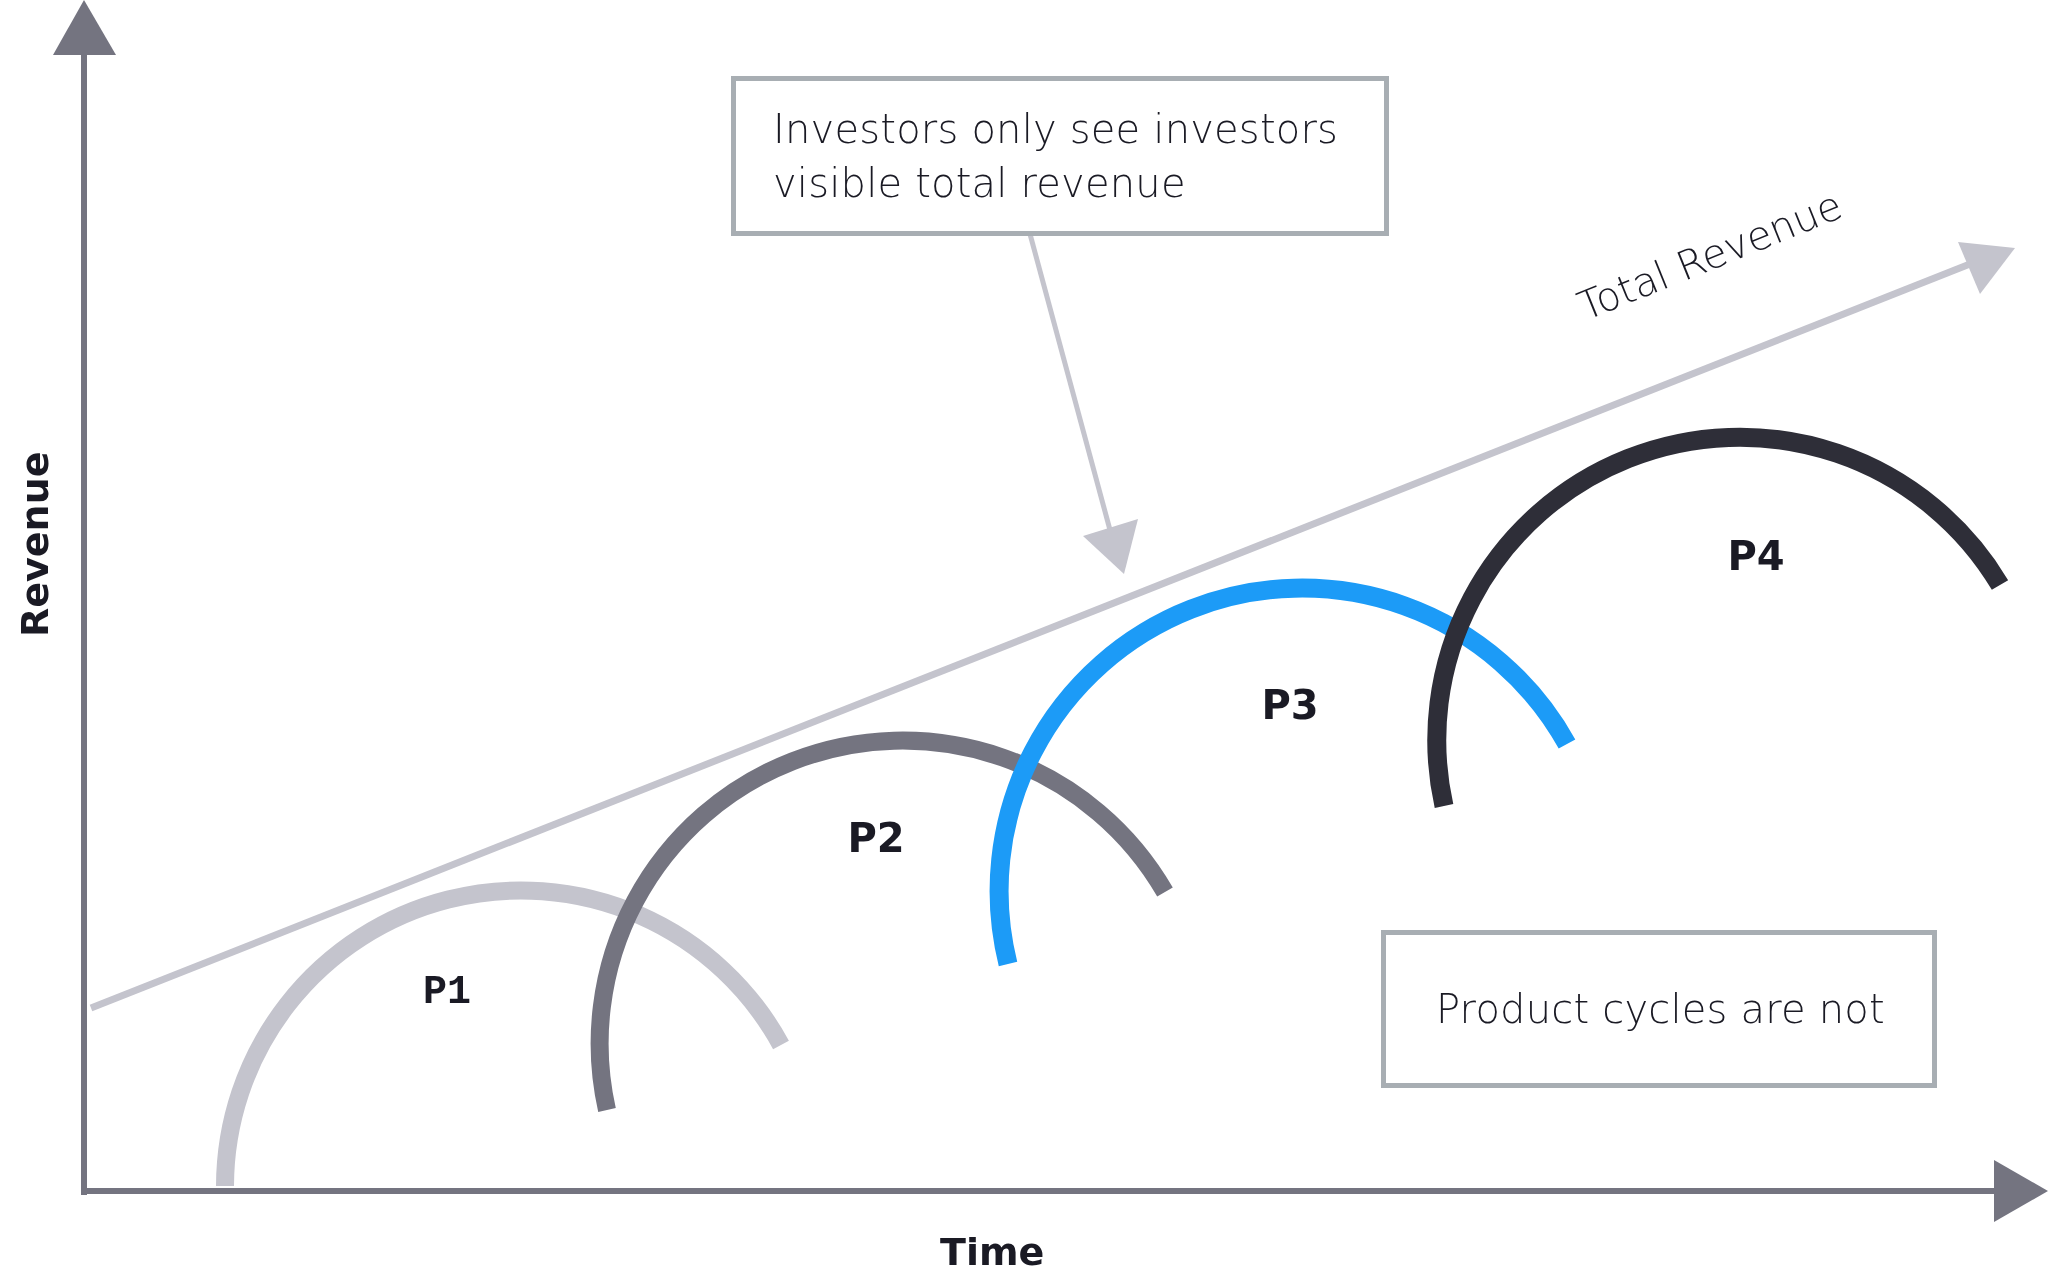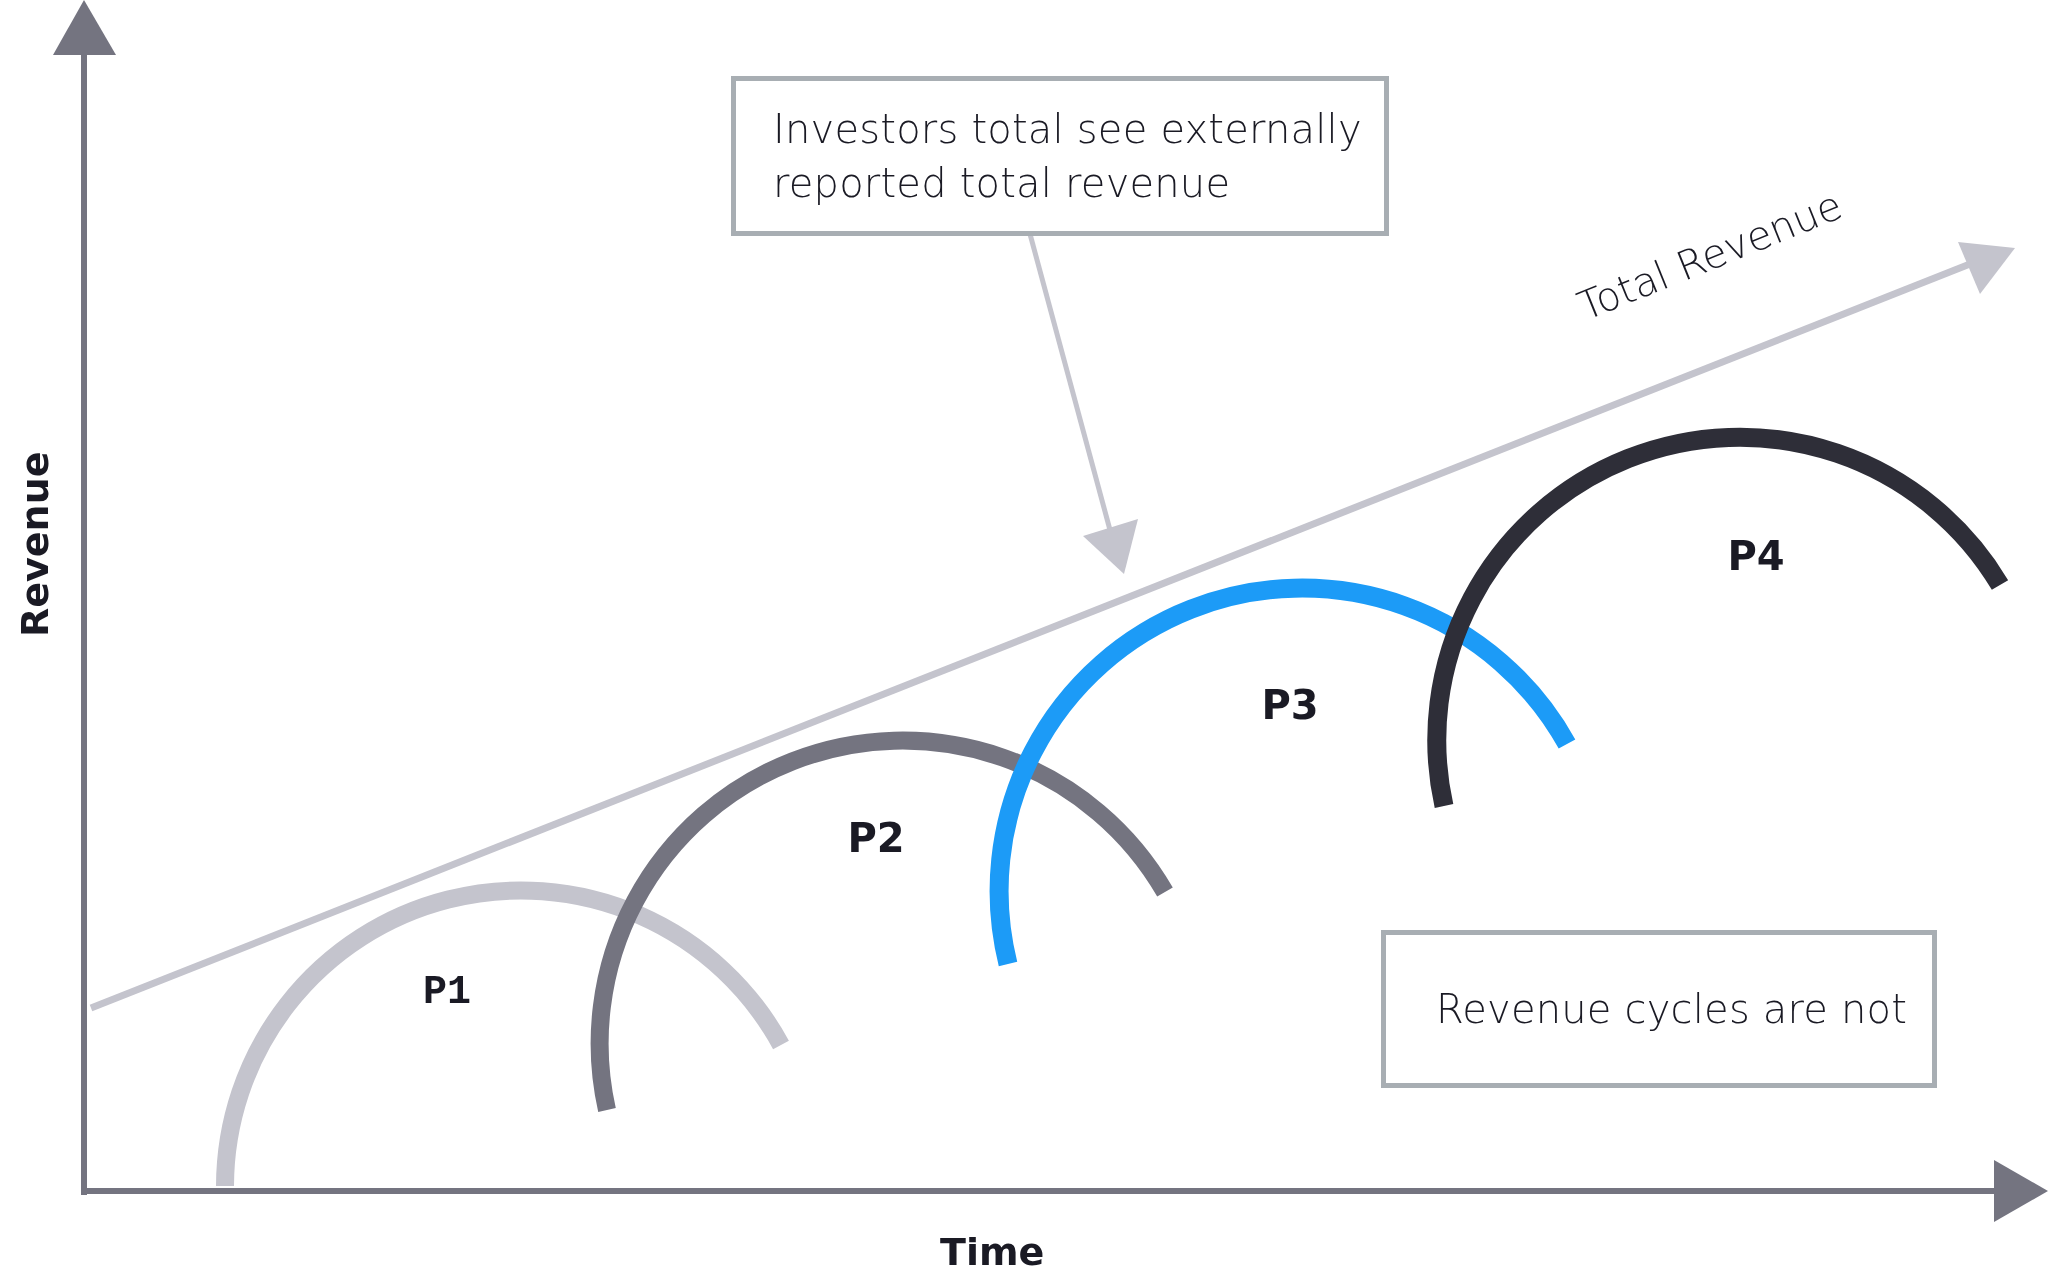--- a/index.html
+++ b/index.html
@@ -49,26 +49,26 @@
     <line x1="1030" y1="234" x2="1110" y2="530" stroke="#c4c4cd" stroke-width="5"></line>
     <polygon points="1124,574 1083,536 1138,519" fill="#c4c4cd"></polygon>
 
     <line x1="84" y1="50" x2="84" y2="1195" stroke="#747480" stroke-width="6"></line>
     <polygon points="84,0 53,55 116,55" fill="#747480"></polygon>
     <line x1="81" y1="1191" x2="1995" y2="1191" stroke="#747480" stroke-width="6"></line>
     <polygon points="2048,1191 1994,1160 1994,1222" fill="#747480"></polygon>
   </svg>
 
   <div id="callout-top" class="callout">
-    <span>Investors total see externally</span>
-    <span>reported total revenue</span>
+    <span>Investors only see investors</span>
+    <span>visible total revenue</span>
   </div>
 
   <div id="callout-bottom" class="callout">
-    <span>Revenue cycles are not</span>
+    <span>Product cycles are not</span>
   </div>
 
   <div id="trend-label">Total Revenue</div>
 
   <div class="cycle-label" style="left:447px; top:992px;font-family:Liberation Mono, monospace;">P1</div>
   <div class="cycle-label" style="left:864px; top:838px;margin-left:12px;">P2</div>
   <div class="cycle-label" style="left:1290px; top:705px;text-align:center;">P3</div>
   <div class="cycle-label" style="left:1756px; top:556px;text-align:center;">P4</div>
 
   <div id="xlabel" class="axis-label">Time</div>

